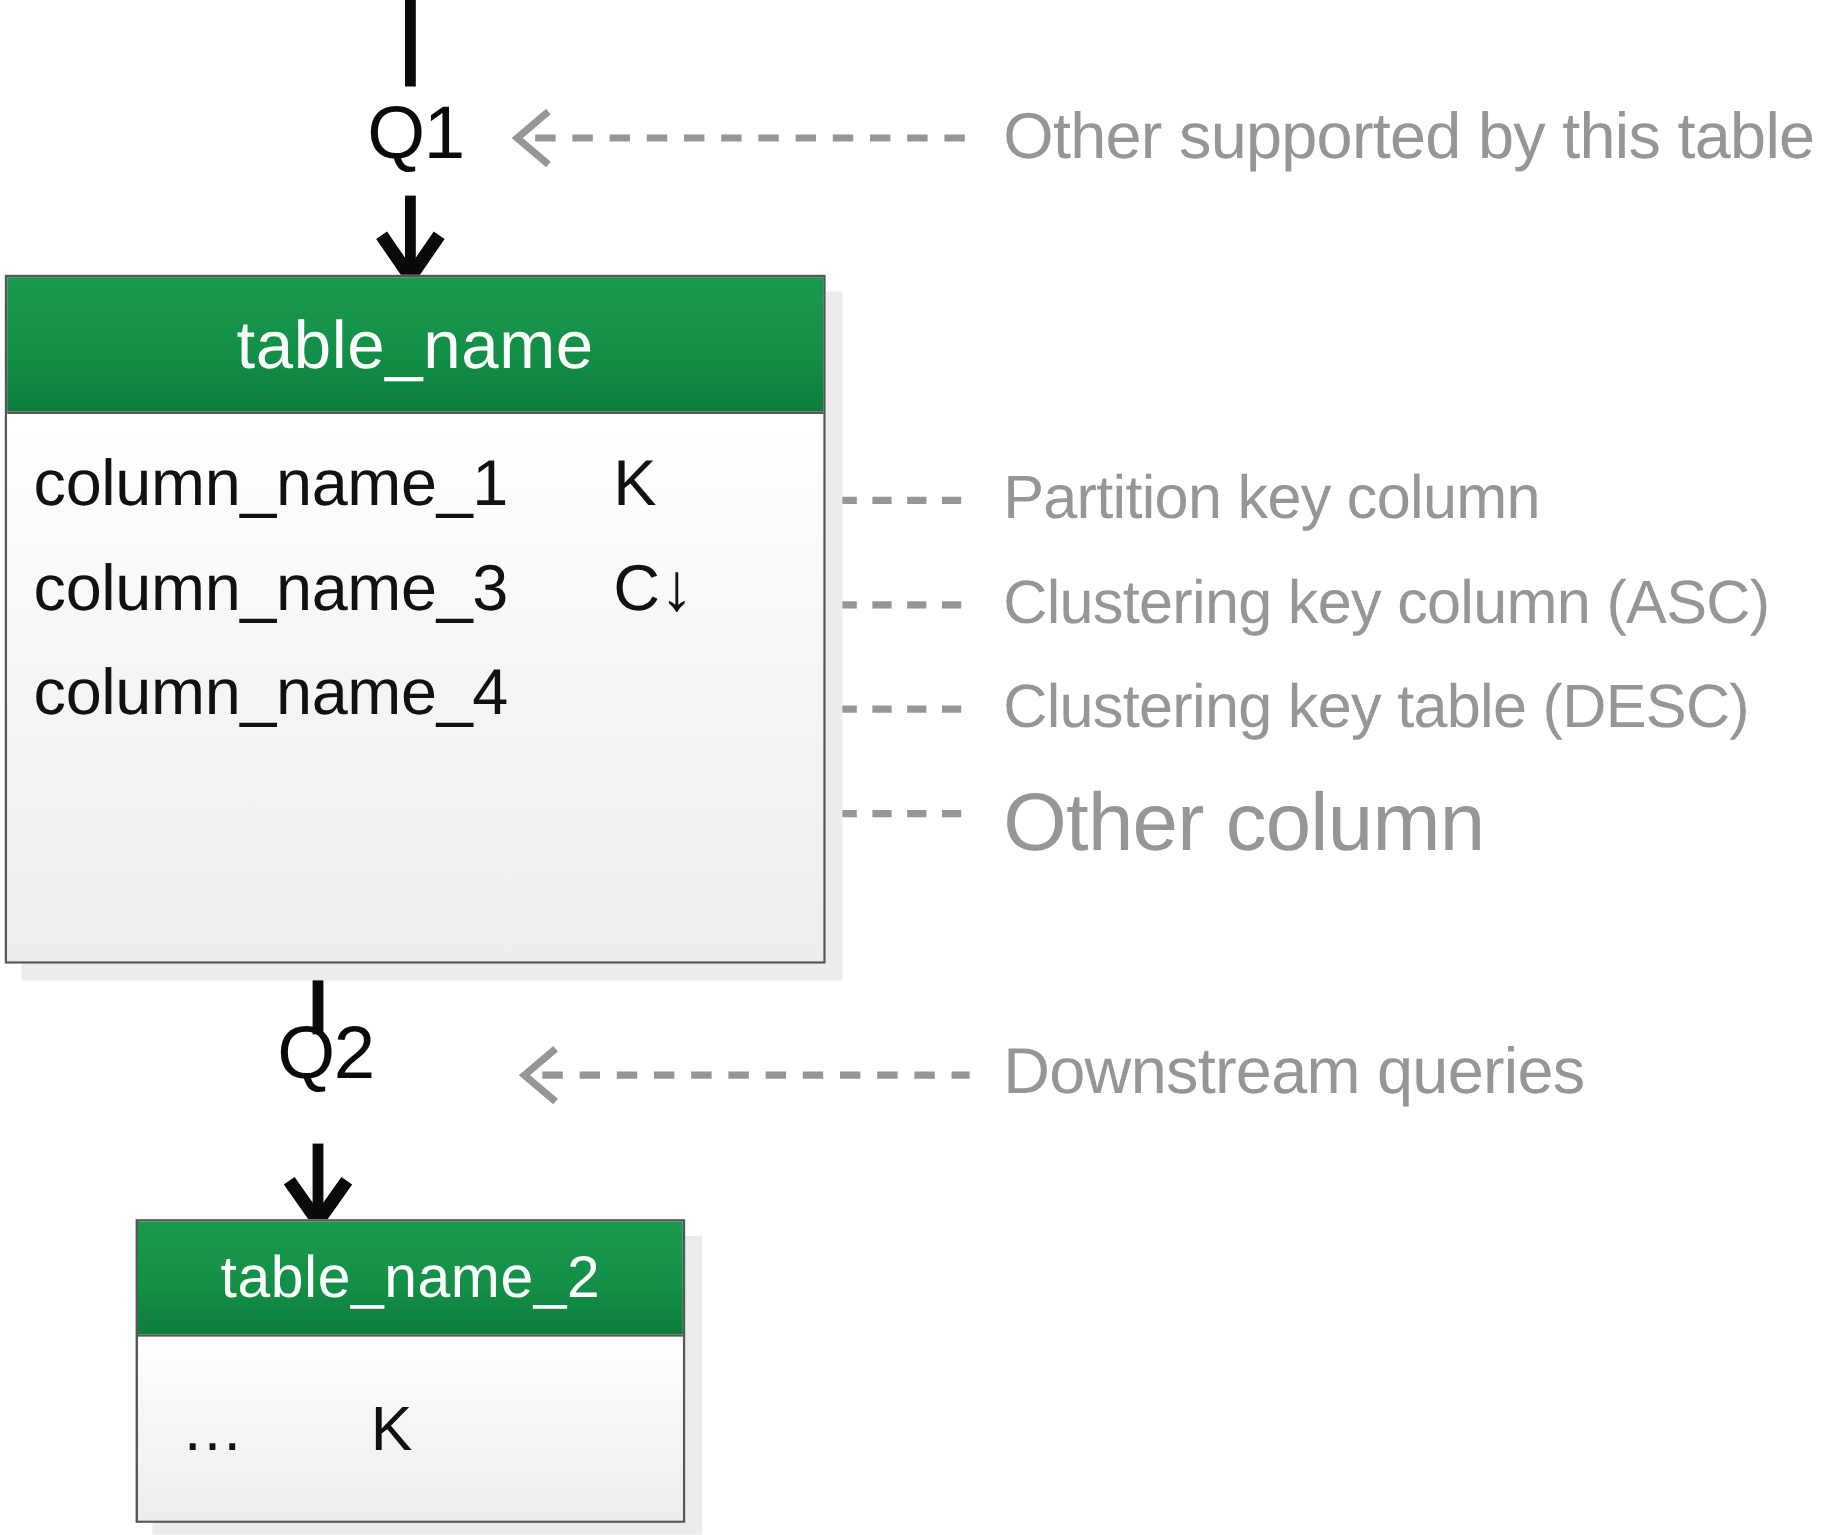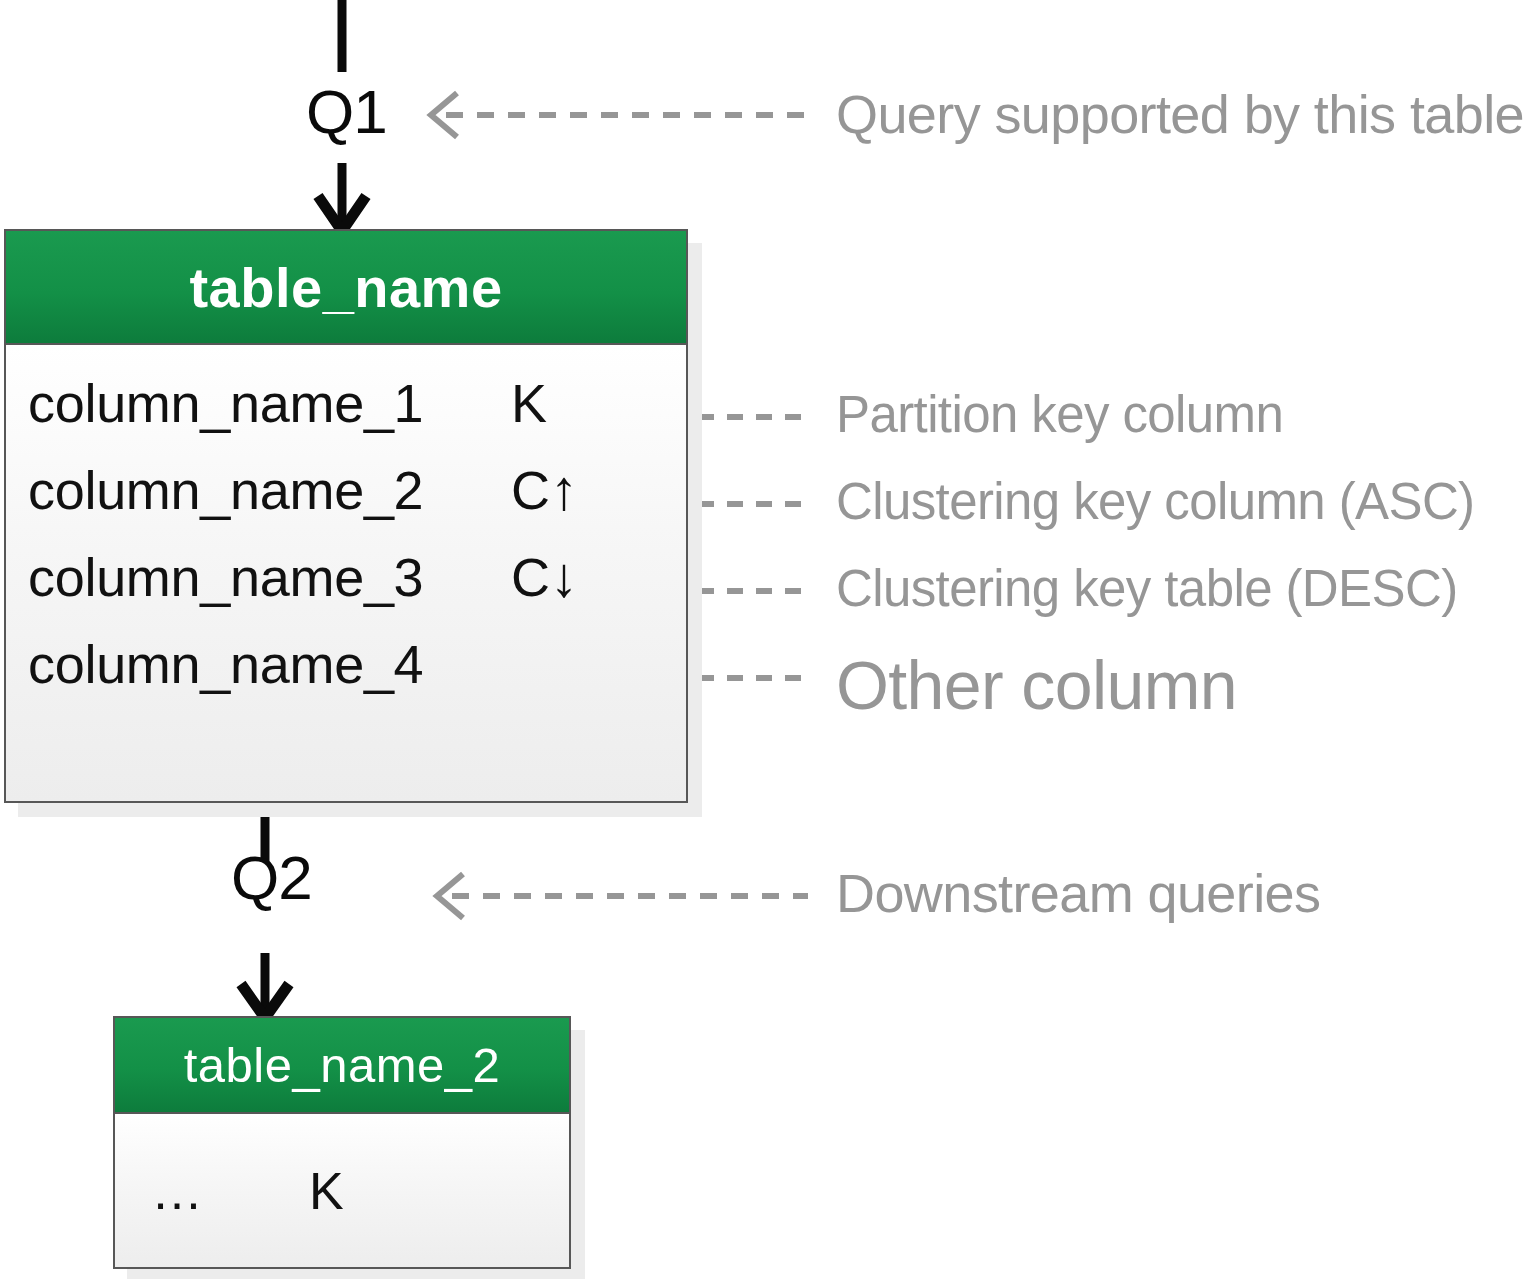--- a/index.html
+++ b/index.html
@@ -50,21 +50,20 @@
   
   #table-main {
     left: 4px;
     top: 229px;
     width: 684px;
     height: 574px;
   }
   #table-main .table-header {
     height: 114px;
     font-size: 56px;
-    font-weight: bold;
   }
   #table-main .table-body {
     height: 456px;
     padding-top: 14px;
   }
   .col-row {
     position: relative;
     height: 87px;
     display: flex;
     align-items: center;
@@ -202,24 +201,20 @@
 
   <div class="table-box" id="table-main">
     <div class="table-header">table_name</div>
     <div class="table-body">
 
       <div class="col-row">
         <span class="col-name">column_name_1</span>
         <span class="col-key"><span>K</span><span class="ord"></span></span>
       </div>
 
-      <div class="col-row">
-        <span class="col-name">column_name_2</span>
-        <span class="col-key"><span>C</span><span class="ord">↑</span></span>
-      </div>
 
       <div class="col-row">
         <span class="col-name">column_name_3</span>
         <span class="col-key"><span>C</span><span class="ord">↓</span></span>
       </div>
 
       <div class="col-row">
         <span class="col-name">column_name_4</span>
         <span class="col-key"><span></span><span class="ord"></span></span>
       </div>
@@ -230,21 +225,21 @@
   <div class="table-box" id="table-second">
     <div class="table-header">table_name_2</div>
     <div class="table-body">
       <div class="col-row-2">
         <span class="col-name">…</span>
         <span class="col-key">K</span>
       </div>
     </div>
   </div>
 
-  <div class="annotation" id="anno-query">Query supported by this table</div>
+  <div class="annotation" id="anno-query">Other supported by this table</div>
 
   <div class="annotation" id="anno-clust-asc">Clustering key column (ASC)</div>
 
   <div class="annotation" id="anno-partition">Partition key column</div>
 
   <div class="annotation" id="anno-clust-desc">Clustering key table (DESC)</div>
 
   <div class="annotation" id="anno-other">Other column</div>
 
   <div class="annotation" id="anno-downstream">Downstream queries</div>

